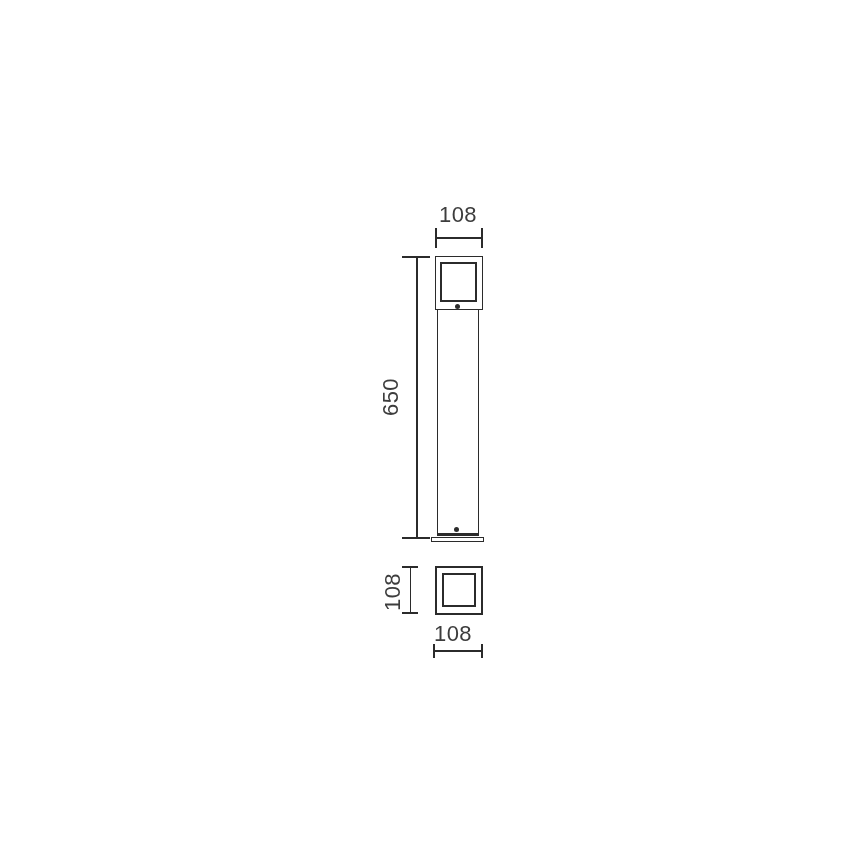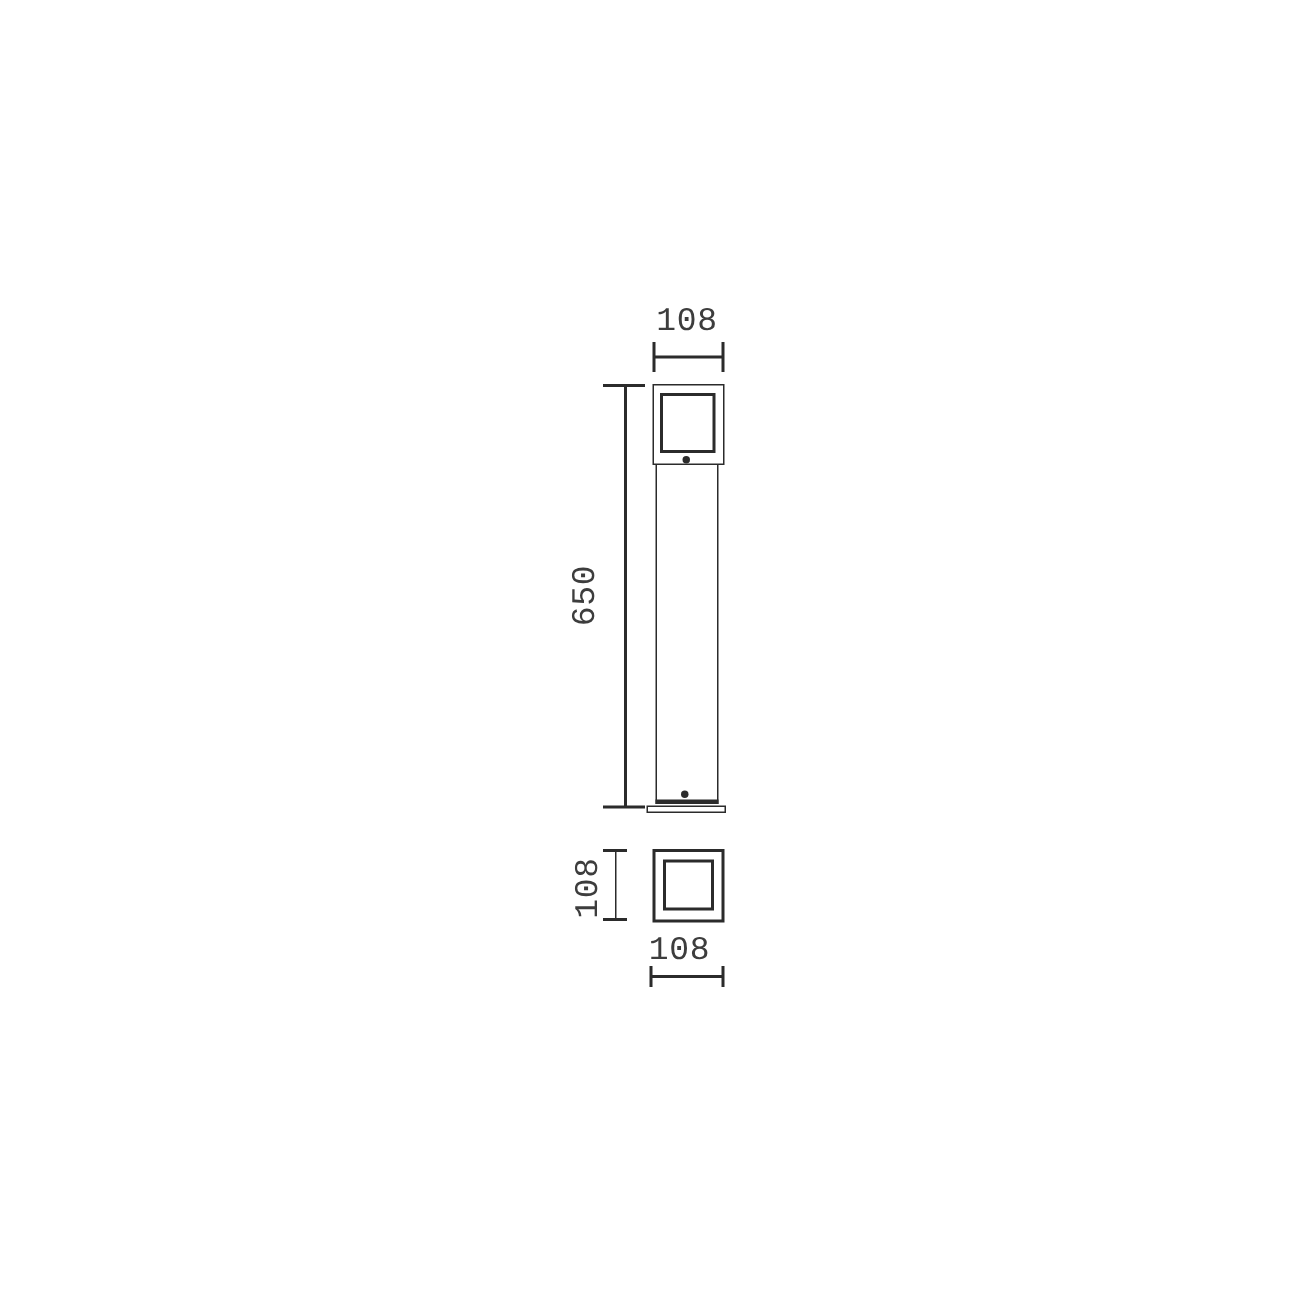--- a/index.html
+++ b/index.html
@@ -1,21 +1,21 @@
 <!DOCTYPE html>
 <html style="--line: #2b2b2b; --text: #3d3d3d; --background: #ffffff;"><head>
 <meta charset="utf-8">
 <style>
   html, body { margin: 0; padding: 0; background: #ffffff; }
   .canvas {
     position: relative;
     width: 868px;
     height: 781px;
     background: var(--background, #ffffff);
-    font-family: Liberation Mono, monospace;
+    font-family: Liberation Sans, sans-serif;
     overflow: hidden;
   }
   .line { position: absolute; background: var(--line, #2b2b2b); }
   .rect { position: absolute; box-sizing: border-box; border: 1.5px solid var(--line, #2b2b2b); background: transparent; }
   .rect.thick { border-width: 2.5px; }
   .screw { position: absolute; width: 5px; height: 5px; border-radius: 50%; background: var(--line, #2b2b2b); }
   .dim-label {
     position: absolute;
     color: var(--text, #3d3d3d);
     font-size: 22px;

